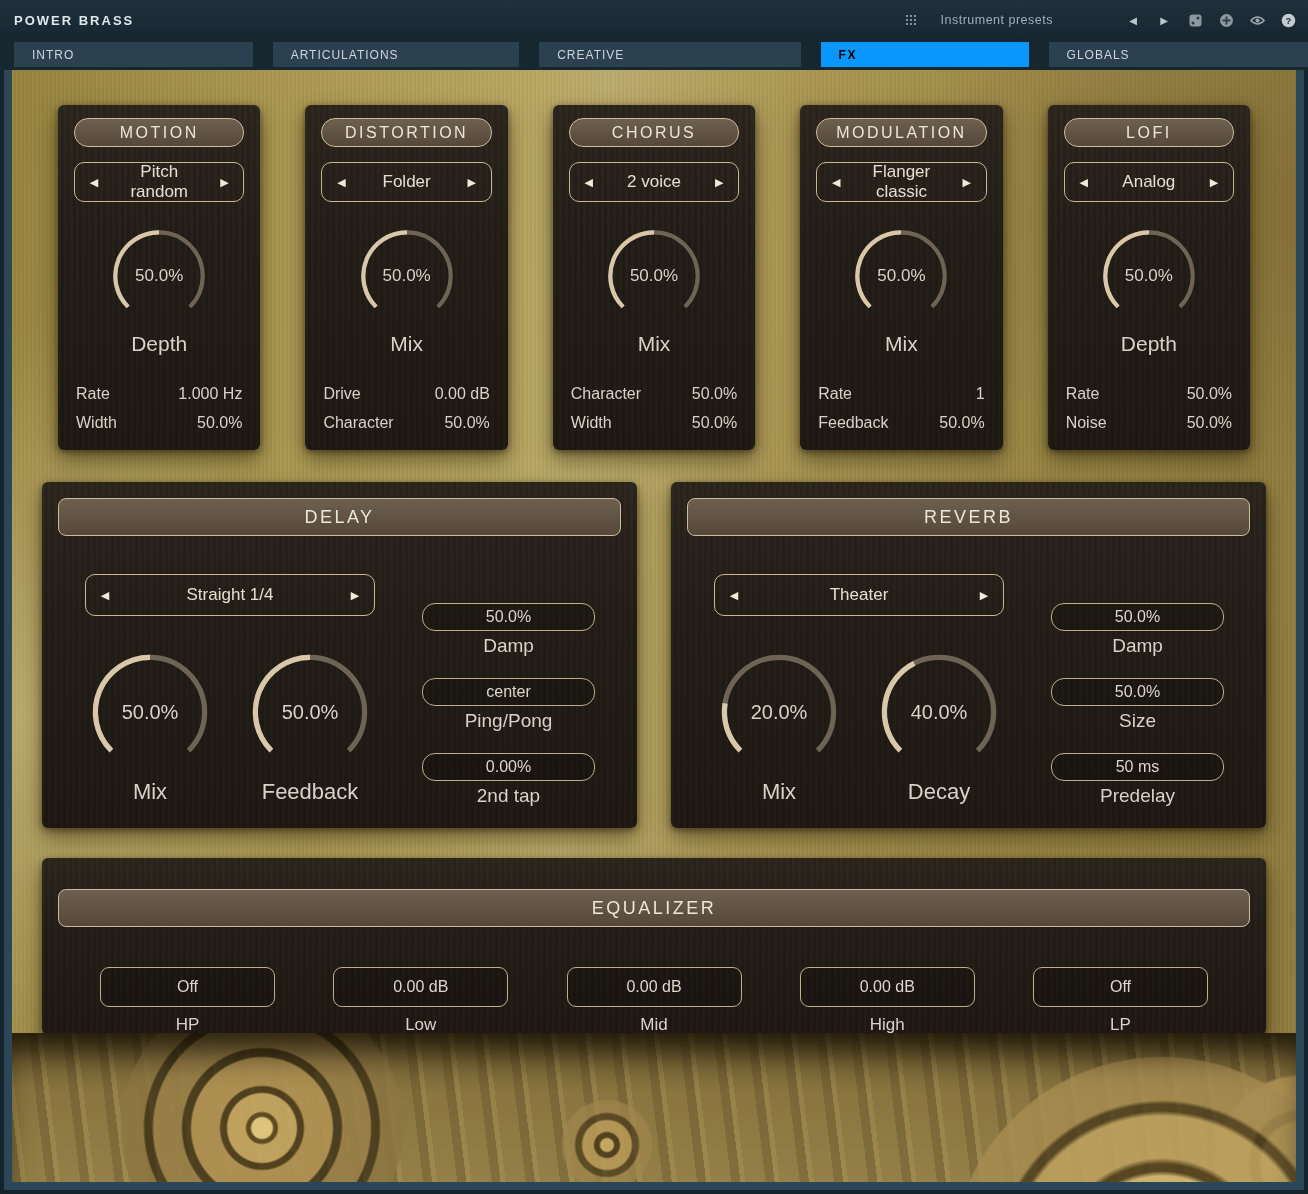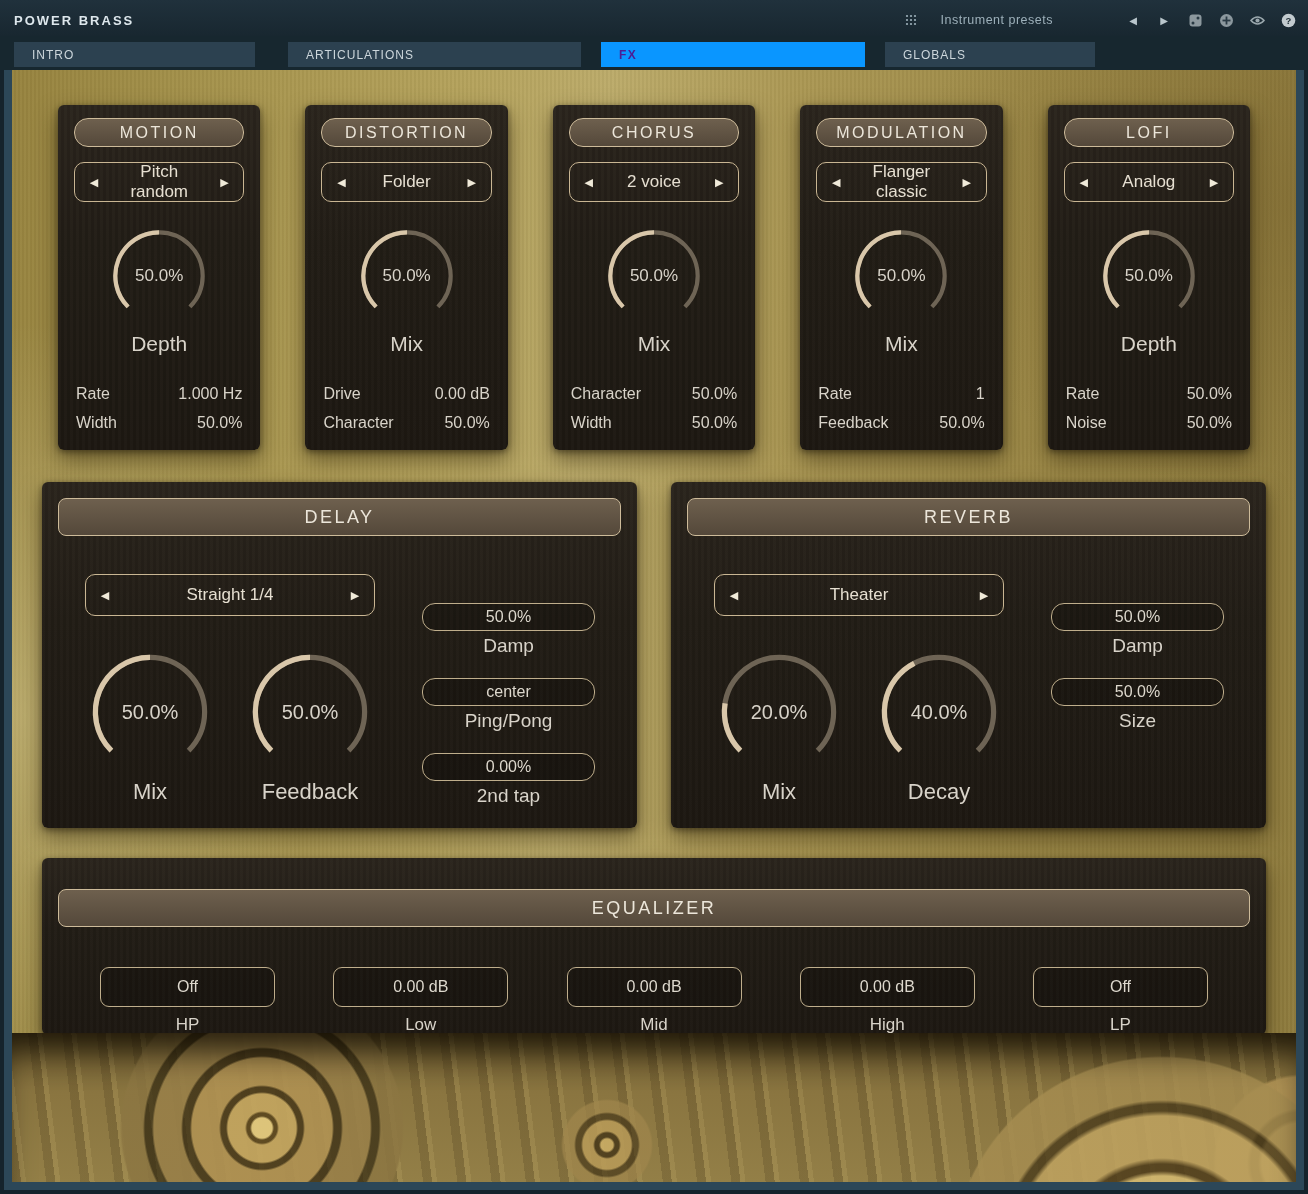--- a/index.html
+++ b/index.html
@@ -21,24 +21,24 @@
   .tbi svg { width:15px; height:15px; display:block; }
   
   .tabstrip {
     position:absolute; top:36px; left:0; right:0; height:34px;
     background:#17272f; display:flex; gap:20px; padding:6px 0 3px 14px; box-sizing:border-box;
   }
   .tab {
     height:25px; background:#2c4150; color:#ccd6db; font-size:12px; letter-spacing:1px;
     display:flex; align-items:center; padding-left:18px; box-sizing:border-box; cursor:pointer;
   }
-  .tab:nth-child(1){ width:241px; } .tab:nth-child(2){ width:293px;margin-left:13px; }
+  .tab:nth-child(1){ width:241px; } .tab:nth-child(2){ width:249px; }
   .tab:nth-child(3){ width:264px; } .tab:nth-child(4){ width:210px; }
   .tab:nth-child(5){ width:262px; }
-  .tab.active { background:var(--accent,#0a96ff); color:#4c1d95; font-weight:bold; letter-spacing:1.5px; }
+  .tab.active { background:var(--accent,#0a96ff); color:#000000; font-weight:bold; letter-spacing:1.5px; }
   
   .frame {
     position:absolute; top:70px; left:0; right:0; bottom:0;
     background:#15232c; padding:0 4px 4px; box-sizing:border-box;
   }
   .frame-inner { width:100%; height:100%; background:#2c4758; padding:0 8px 8px; box-sizing:border-box; }
   .content {
     position:relative; width:100%; height:100%; overflow:hidden;
     background:
       radial-gradient(ellipse 420px 560px at 1% 58%, rgba(255,246,195,.32), transparent 70%),
@@ -176,20 +176,21 @@
           <circle cx="7.5" cy="7.5" r="6.8" fill="#c2cbcf"></circle>
         <text x="7.5" y="11" text-anchor="middle" font-size="9.5" font-family="Liberation Sans, sans-serif" font-weight="bold" fill="#1c2b33">?</text>
         </svg>
     </span>
   </div>
 </div>
 
 <div class="tabstrip">
   <div class="tab">INTRO</div>
   <div class="tab">ARTICULATIONS</div>
+  <div class="tab">CREATIVE</div>
   <div class="tab active">FX</div>
   <div class="tab">GLOBALS</div>
 </div>
 
 <div class="frame">
 <div class="frame-inner">
 <div class="content">
 
   <div class="fx-row">
 
@@ -432,20 +433,24 @@
         </div>
         <div class="wide-right">
           <div class="vgroup">
             <div class="value-box">50.0%</div>
             <div class="pname">Damp</div>
           </div>
           <div class="vgroup">
             <div class="value-box">50.0%</div>
             <div class="pname">Size</div>
           </div>
+          <div class="vgroup">
+            <div class="value-box">50 ms</div>
+            <div class="pname">Predelay</div>
+          </div>
         </div>
       </div>
     </div>
   </div>
 
   <div class="panel eq-panel">
     <div class="pill-head wide-head">EQUALIZER</div>
     <div class="eq-row">
       <div class="eq-group">
         <div class="eq-box">Off</div>

